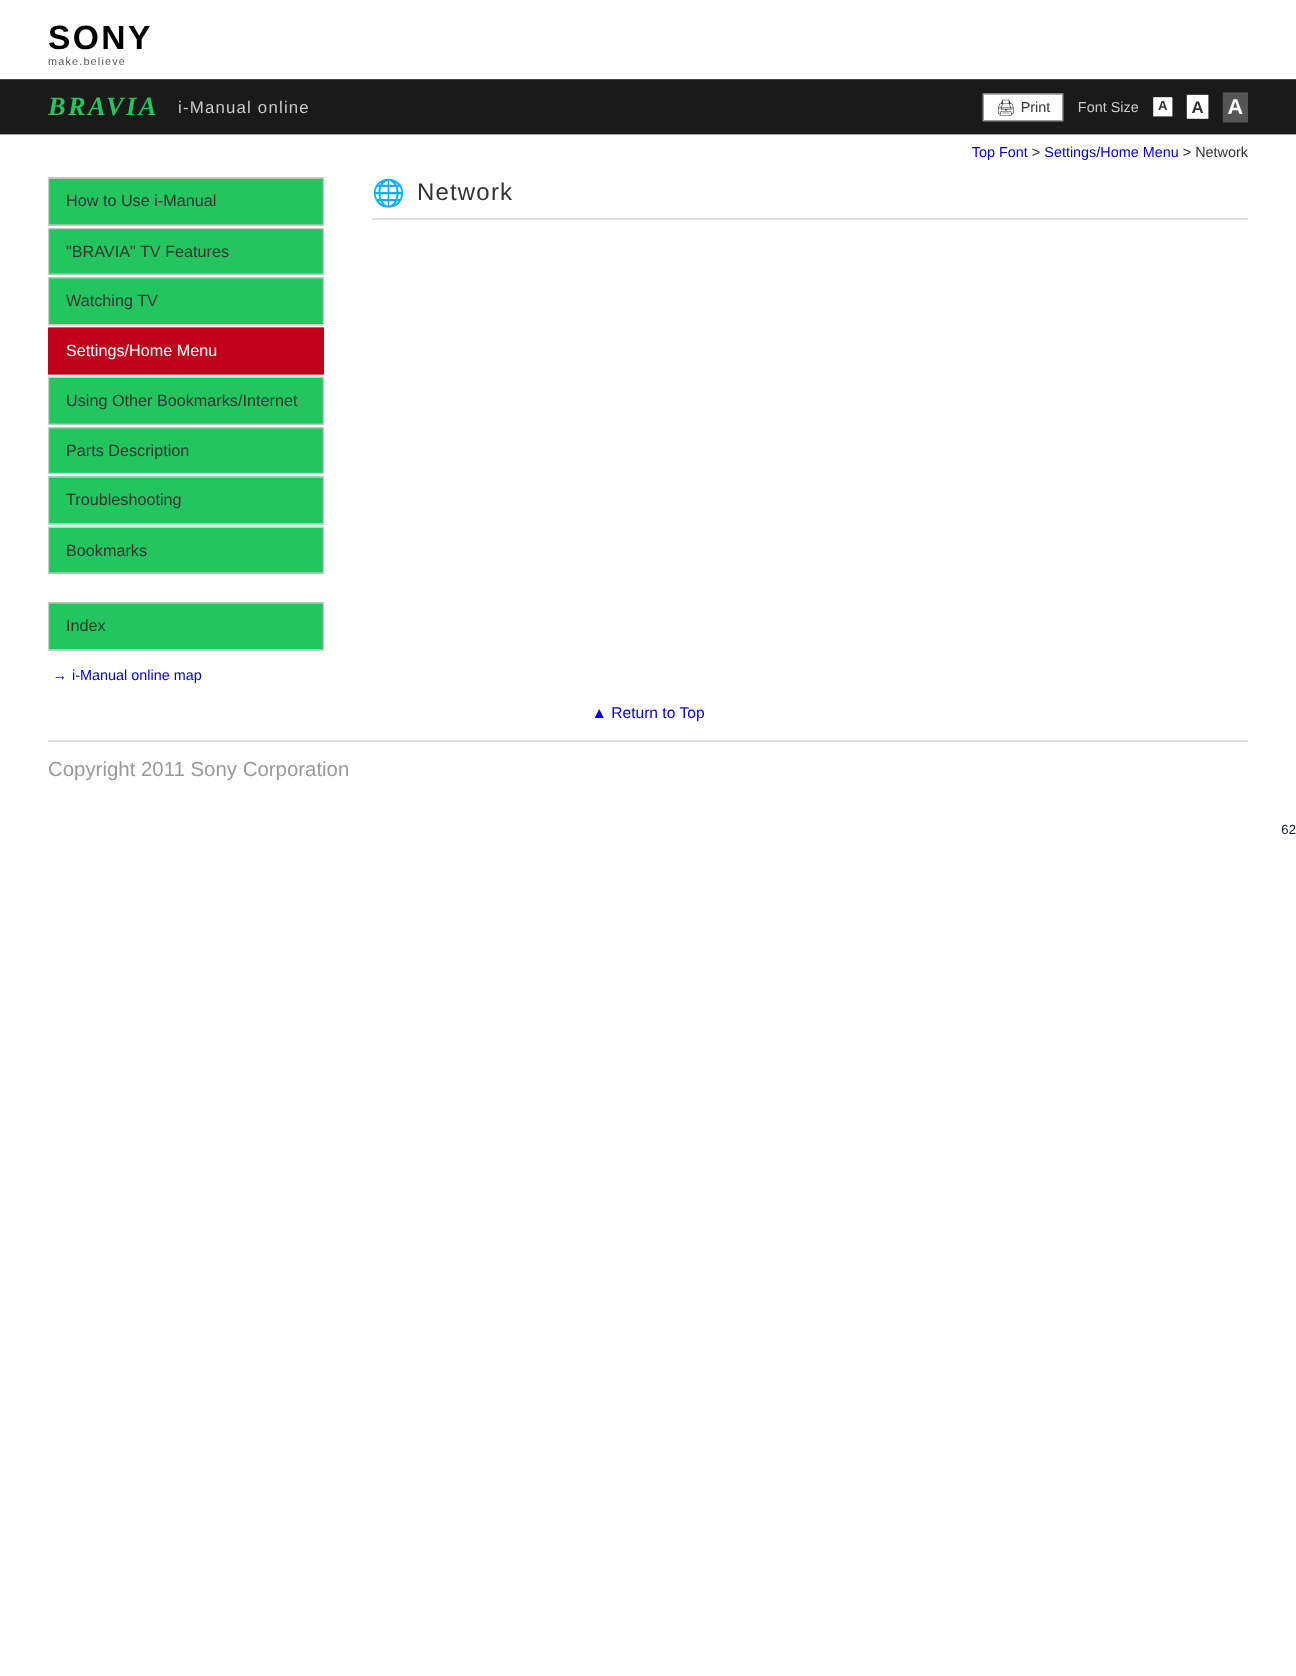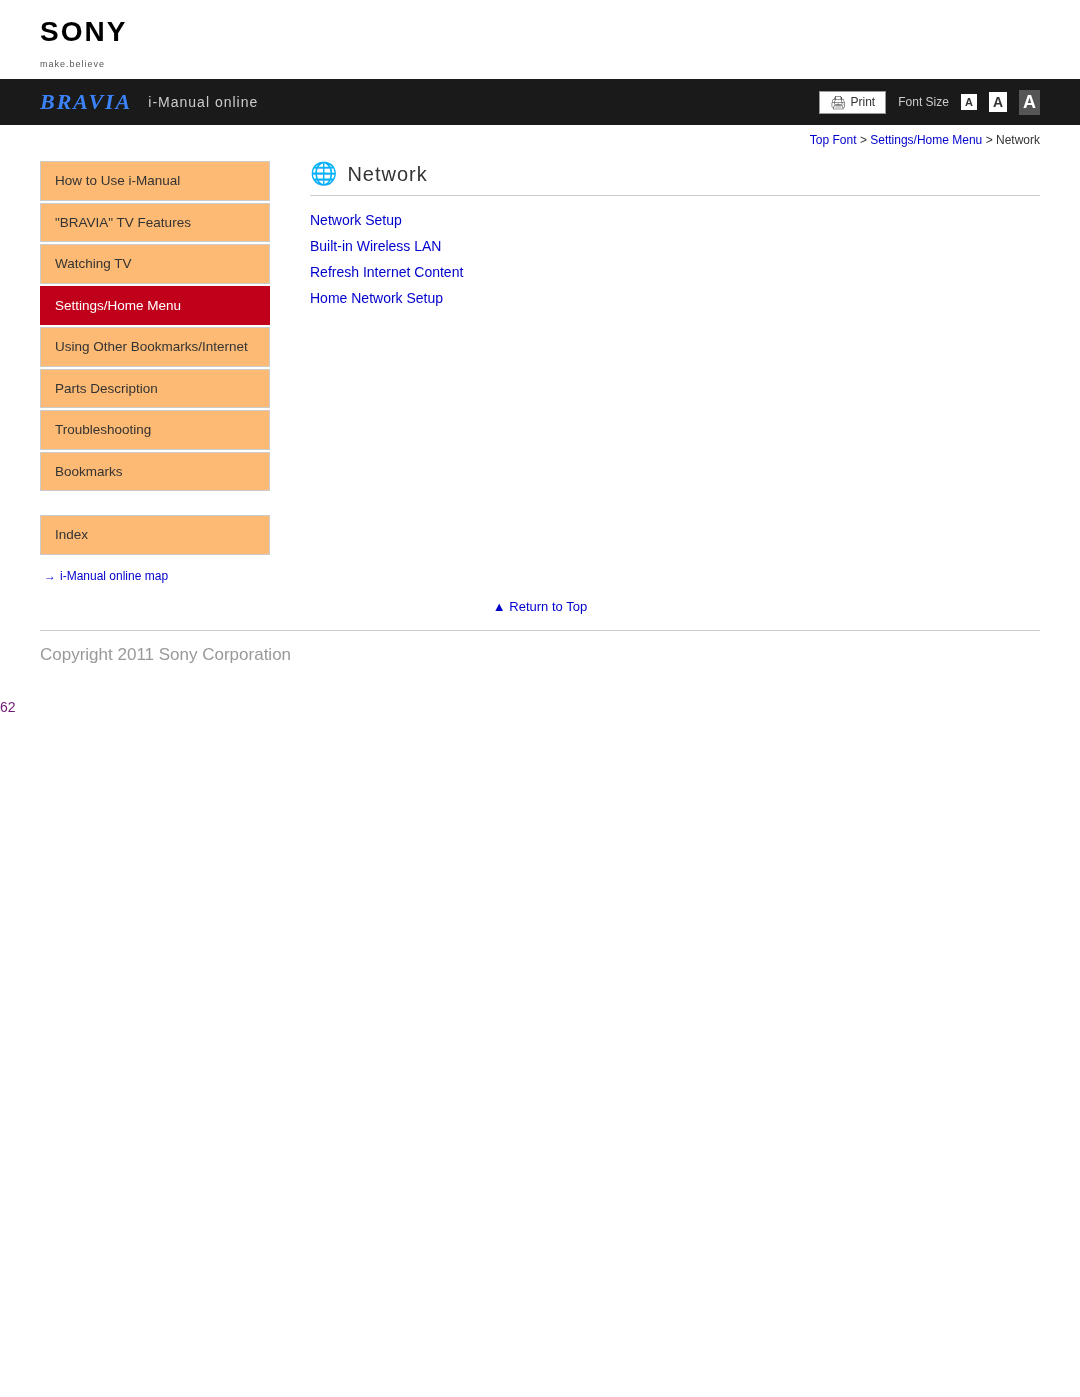--- a/index.html
+++ b/index.html
@@ -25,42 +25,42 @@
       font-size: 28px;
       font-weight: 900;
       letter-spacing: 2px;
       color: #000;
       font-family: Arial, sans-serif;
     }
     .sony-logo .tagline {
       font-size: 9px;
       color: #555;
       letter-spacing: 1px;
-      margin-top: 14px;
+      margin-top: 1px;
     }
 
     
     .top-bar {
       background: #1a1a1a;
       height: 46px;
       display: flex;
       align-items: center;
       padding: 0 40px;
       justify-content: space-between;
     }
     .bravia-title {
       display: flex;
       align-items: center;
       gap: 16px;
     }
     .bravia-logo {
       font-size: 22px;
       font-weight: 900;
       font-style: italic;
-      color: #3b82f6;
+      color: #22c55e;
       letter-spacing: 2px;
       font-family: Georgia, serif;
     }
     .imanual-text {
       color: #ccc;
       font-size: 14px;
       letter-spacing: 1px;
     }
     .top-bar-right {
       display: flex;
@@ -122,21 +122,21 @@
       flex-shrink: 0;
       margin-right: 20px;
     }
     .sidebar-item {
       border: 1px solid #ccc;
       padding: 10px 14px;
       margin-bottom: 2px;
       font-size: 13.5px;
       color: #333;
       cursor: pointer;
-      background: #fdba74;
+      background: #22c55e;
       line-height: 1.3;
     }
     .sidebar-item.active {
       background: #c0001a;
       color: #fff;
       border-color: #c0001a;
     }
     .sidebar-gap {
       height: 12px;
     }
@@ -214,23 +214,23 @@
       margin: 0 40px;
     }
     .footer-copyright {
       padding: 14px 40px;
       font-size: 17px;
       color: #999;
     }
 
     
     .page-number {
-      text-align: left;
-      font-size: 14px;
-      color: #701a75;
+      text-align: right;
+      font-size: 11px;
+      color: #0f172a;
       padding: 20px 0 40px 0;
     }
 
     
     .print-icon {
       display: inline-block;
       font-size: 13px;
     }
   </style>
 </head>
@@ -299,26 +299,20 @@
       <span>→</span>
       <a>i-Manual online map</a>
     </div>
   </div>
 
   <div class="content-area">
     <div class="content-header">
       <span class="network-icon">🌐</span>
       <span class="content-title">Network</span>
     </div>
-    <div class="content-links">
-      <a class="content-link">Network Setup</a>
-      <a class="content-link">Built-in Wireless LAN</a>
-      <a class="content-link">Refresh Internet Content</a>
-      <a class="content-link">Home Network Setup</a>
-    </div>
   </div>
 
 </div>
 
 <div class="return-to-top">
   <a>
     <span>▲ </span><span>Return to Top</span>
   </a>
 </div>
 

